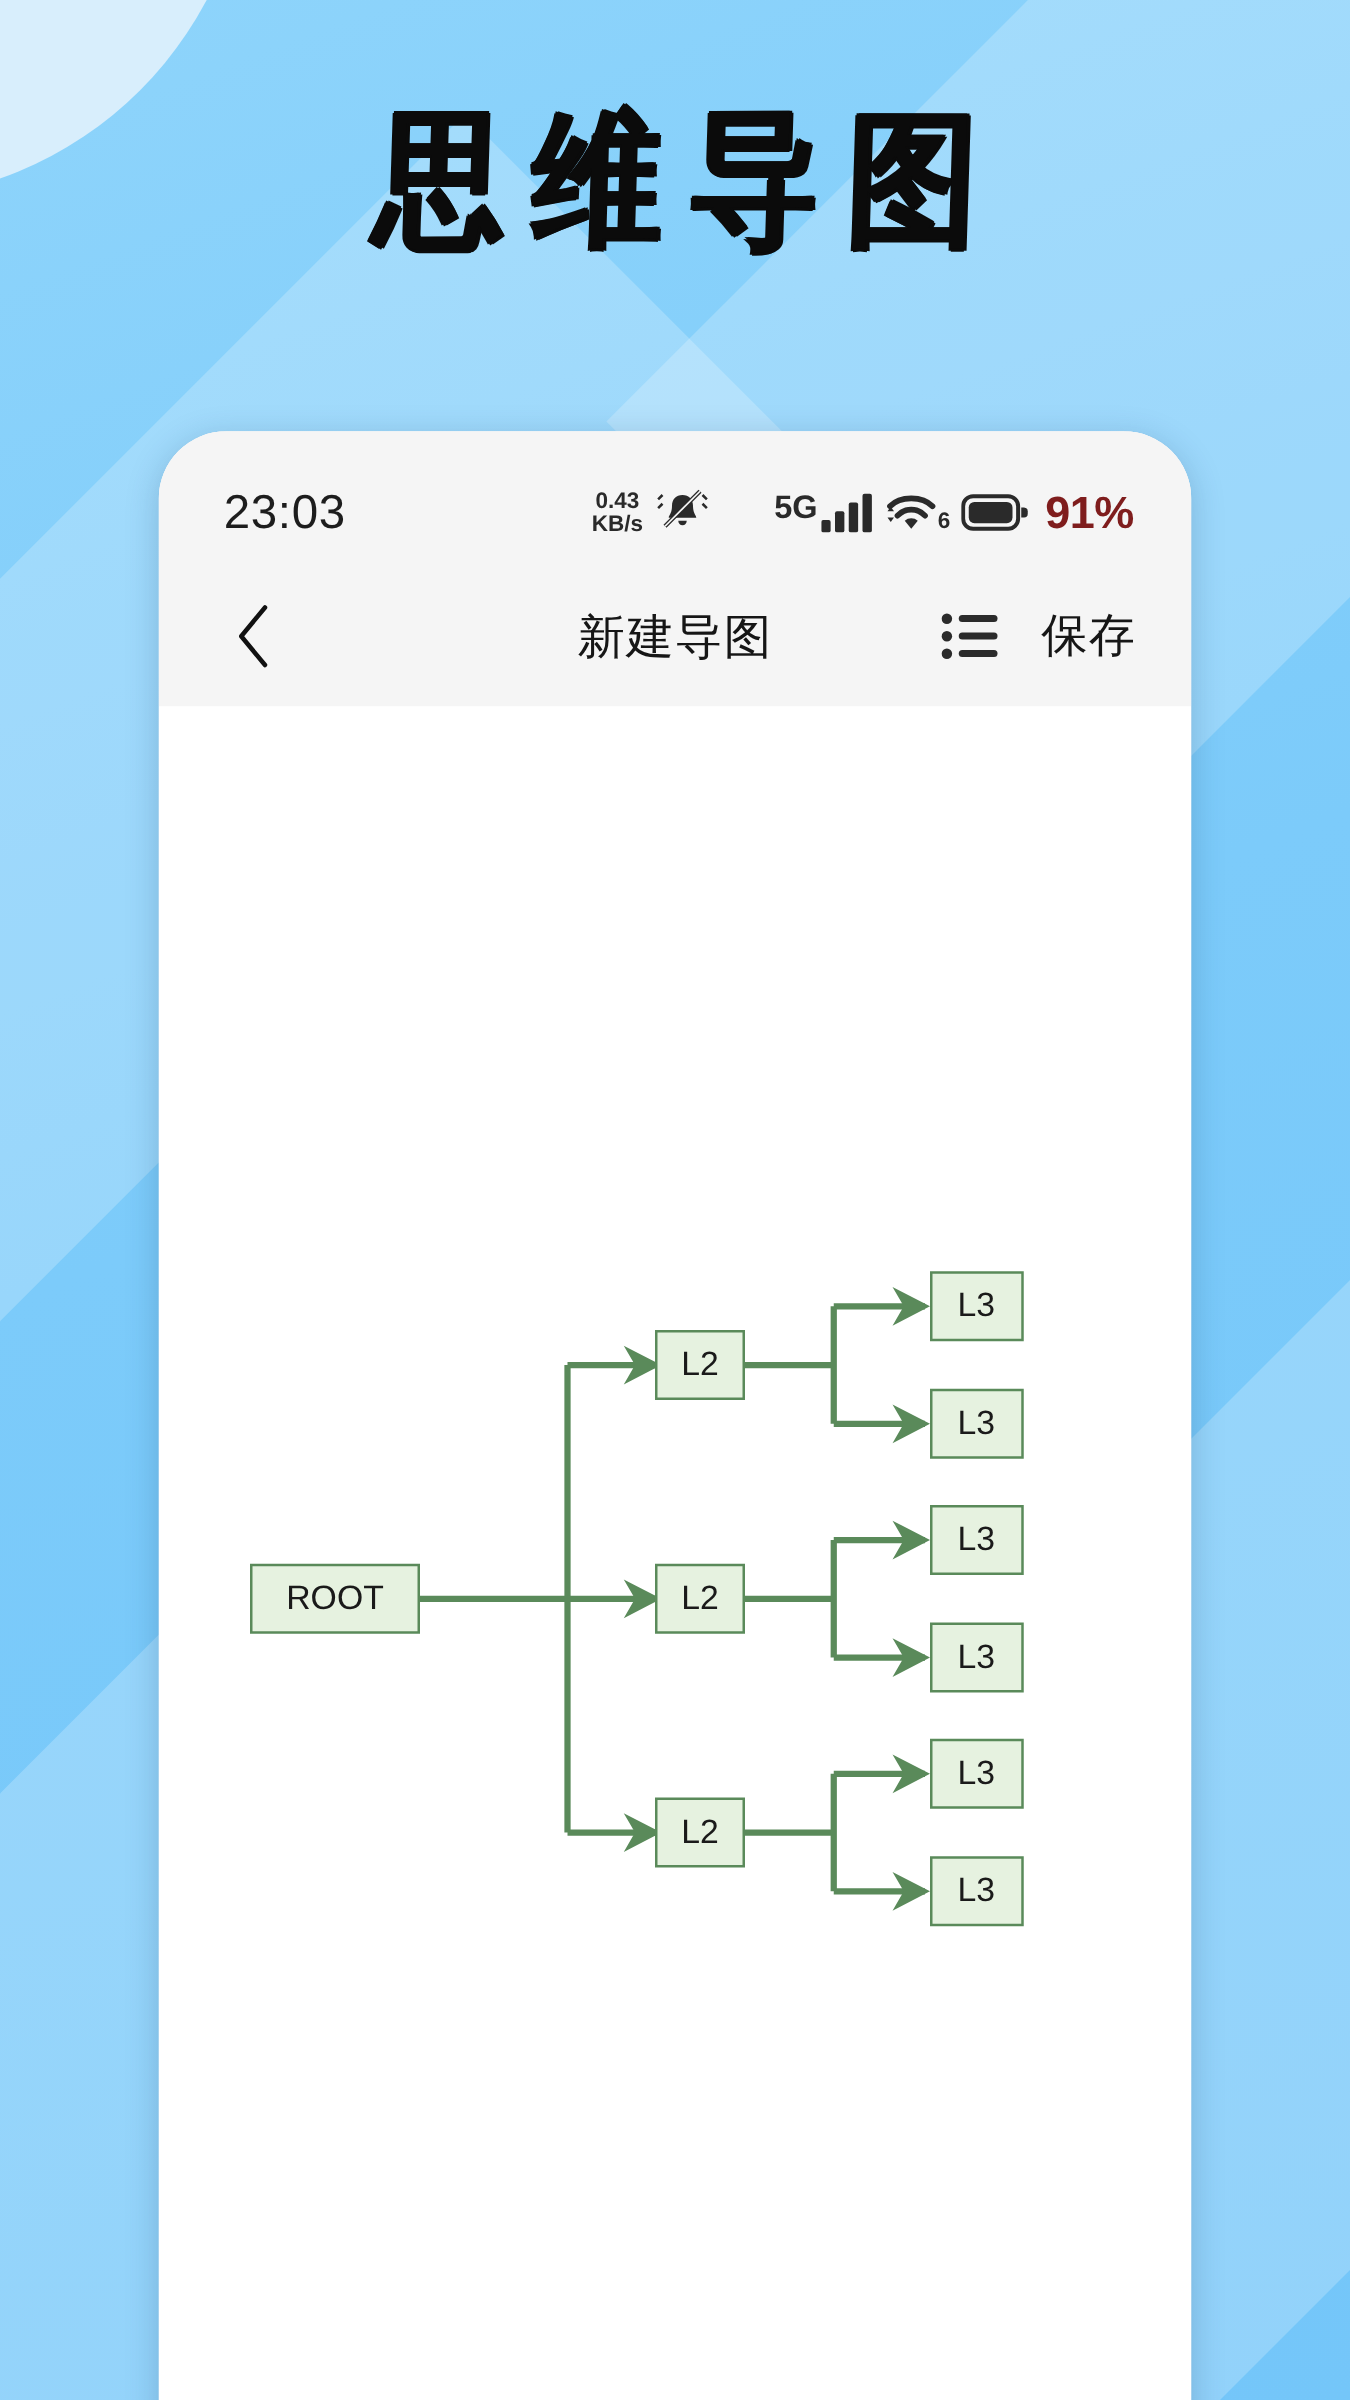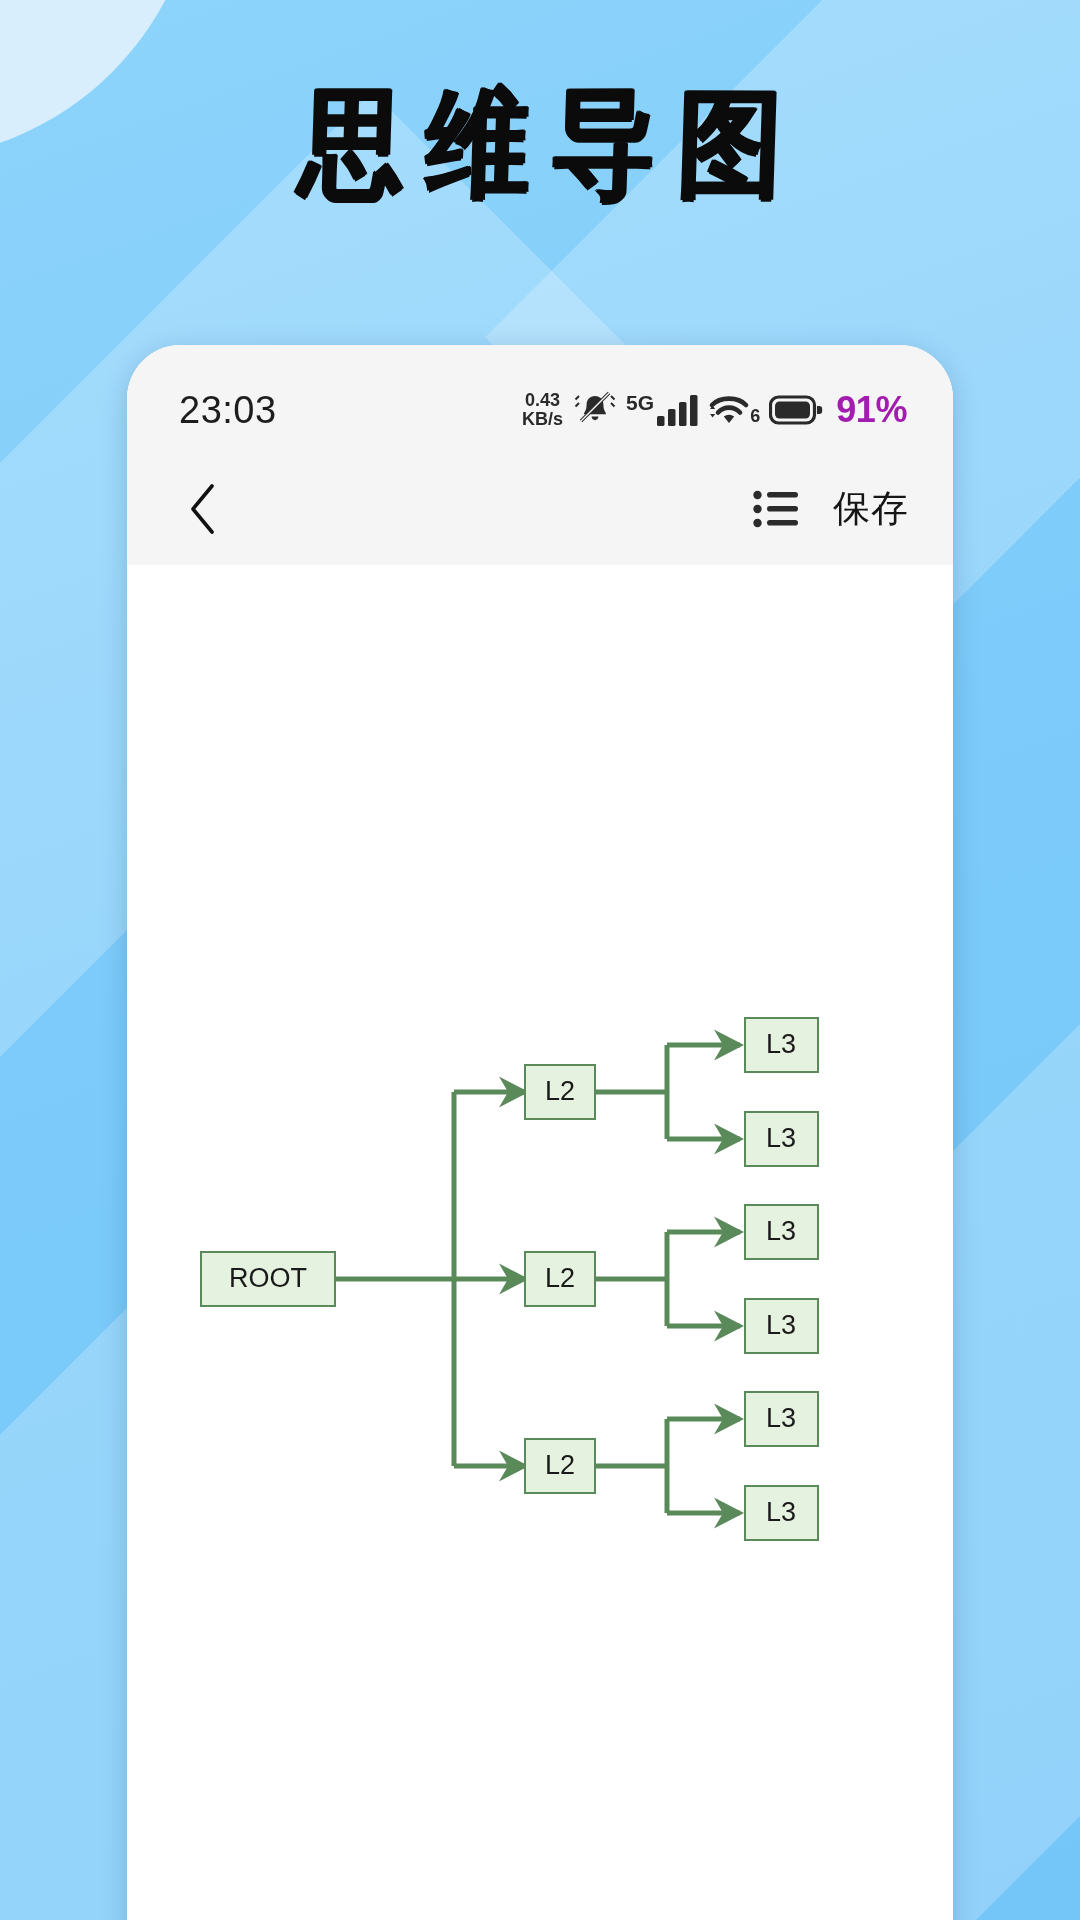--- a/index.html
+++ b/index.html
@@ -132,21 +132,21 @@
     line-height: 1.04;
     font-size: 18px;
     font-weight: 700;
     color: #2a2a2a;
     margin-right: 1px;
   }
   .si { display: block; }
   .battery-pct {
     font-size: 36px;
     font-weight: 600;
-    color: #a21caf;
+    color: #7f1d1d;
     margin-left: 4px;
     letter-spacing: -0.4px;
   }
 
   
   .app-header {
     height: 112px;
     background: #f5f5f5;
     display: flex;
     align-items: center;
@@ -234,21 +234,21 @@
             <path d="M6 6 L2.5 9.5 M6 13 L2.5 16.5" stroke="#2a2a2a" stroke-width="2" fill="none"></path>
             <path d="M38 6 L41.5 9.5 M38 13 L41.5 16.5" stroke="#2a2a2a" stroke-width="2" fill="none"></path>
             <path d="M22 6 c-5.2 0 -8.4 3.6 -8.4 8.6 0 6.4 -2.6 7.4 -2.6 9.6 h22 c0 -2.2 -2.6 -3.2 -2.6 -9.6 C30.4 9.6 27.2 6 22 6 z"></path>
             <path d="M18.6 26.6 c0 2 1.5 3.6 3.4 3.6 s3.4 -1.6 3.4 -3.6 z"></path>
           </g>
           <line x1="8" y1="31" x2="36" y2="3" stroke="#2a2a2a" stroke-width="3.4"></line>
           <line x1="8" y1="31" x2="36" y2="3" stroke="#f5f5f5" stroke-width="1.4"></line>
         </svg>
 
         <div style="display:flex; align-items:flex-end; gap:3px;">
-          <span style="font-size:21px;font-weight:700;color:#2a2a2a;align-self:flex-start;line-height:0.9;">5G</span>
+          <span style="font-size:26px;font-weight:700;color:#2a2a2a;align-self:flex-start;line-height:0.9;margin-left:42px;">5G</span>
           <svg width="42" height="32" viewBox="0 0 42 32">
             <rect x="0" y="22" width="7.5" height="10" rx="1.6" fill="#2a2a2a"></rect>
             <rect x="11" y="15" width="7.5" height="17" rx="1.6" fill="#2a2a2a"></rect>
             <rect x="22" y="8" width="7.5" height="24" rx="1.6" fill="#2a2a2a"></rect>
             <rect x="33" y="1" width="7.5" height="31" rx="1.6" fill="#2a2a2a"></rect>
           </svg>
         </div>
 
         <div style="display:flex; align-items:flex-end;">
           <svg width="46" height="34" viewBox="0 0 46 34">
@@ -271,20 +271,21 @@
       </div>
     </div>
 
     <div class="app-header">
       <div class="back-btn">
         <svg width="34" height="54" viewBox="0 0 34 54">
           <path d="M26 4 L7 27 L26 50" stroke="#111" stroke-width="3.6" fill="none" stroke-linecap="round" stroke-linejoin="round"></path>
         </svg>
       </div>
 
+      <div class="header-title">新建导图</div>
 
       <div class="header-actions">
         <svg class="list-icon" viewBox="0 0 46 46">
           <circle cx="4.5" cy="9" r="4.2" fill="#2b2b2b"></circle>
           <circle cx="4.5" cy="23" r="4.2" fill="#2b2b2b"></circle>
           <circle cx="4.5" cy="37" r="4.2" fill="#2b2b2b"></circle>
           <rect x="14" y="6" width="31" height="5.6" rx="2.8" fill="#2b2b2b"></rect>
           <rect x="14" y="20" width="31" height="5.6" rx="2.8" fill="#2b2b2b"></rect>
           <rect x="14" y="34" width="31" height="5.6" rx="2.8" fill="#2b2b2b"></rect>
         </svg>

